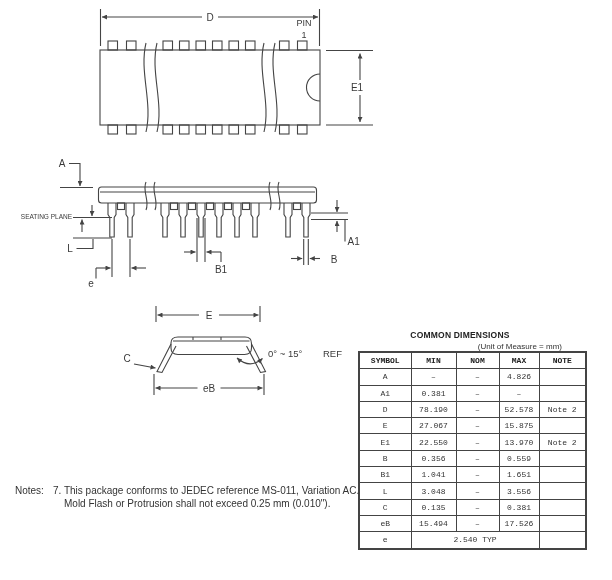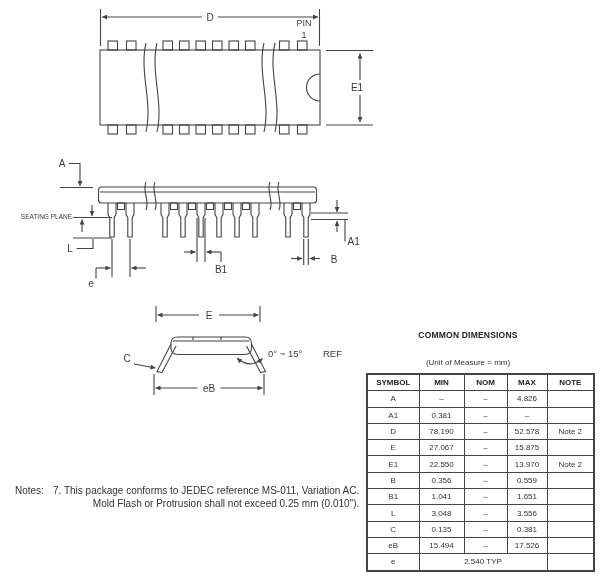--- a/index.html
+++ b/index.html
@@ -6,32 +6,32 @@
   .page{position:relative;width:612px;height:580px;background:#fff;overflow:hidden;
         font-family:"Liberation Sans",sans-serif;color:#333;}
   svg.drawing{position:absolute;left:0;top:0;width:612px;height:580px;}
   svg .ln{stroke:#444;stroke-width:1.1;fill:none;}
   svg text{font-family:"Liberation Sans",sans-serif;fill:#3a3a3a;}
   svg text.dim{font-size:10px;}
   svg text.small{font-size:9px;}
   svg text.tiny{font-size:6.5px;}
   svg text.angle{font-size:9.5px;}
 
-  .table-block{position:absolute;left:366px;top:330px;width:204px;}
+  .table-block{position:absolute;left:358px;top:330px;width:204px;}
   .tbl-title{font-size:8.5px;font-weight:bold;text-align:center;letter-spacing:.2px;color:#222;}
-  .tbl-subtitle{font-size:8px;text-align:center;margin-top:18px;color:#333;}
-  table.dims{border-collapse:collapse;table-layout:fixed;width:227px;margin-top:6px;
-             border:2px solid #444;}
+  .tbl-subtitle{font-size:8px;text-align:right;margin-top:2px;color:#333;}
+  table.dims{border-collapse:collapse;table-layout:fixed;width:227px;
+             border:2px solid #444;font-family:Liberation Mono, monospace;}
   table.dims th,table.dims td{border:1px solid #444;font-size:8px;text-align:center;
              height:15.3px;padding:0;color:#333;overflow:hidden;white-space:nowrap;}
   table.dims th{font-weight:bold;color:#222;}
 
   .notes{position:absolute;left:15px;top:484px;display:flex;font-size:10px;line-height:13px;color:#333;}
   .notes-label{width:38px;flex:none;}
-  .note-cont{padding-left:11px;text-align:right;}
+  .note-cont{padding-left:11px;}
 </style>
 </head>
 <body>
 
 <div class="page">
 
   <svg class="drawing" viewBox="0 0 612 580">
     <defs>
       <marker id="arr" viewBox="0 0 10 10" refX="10" refY="5" markerUnits="userSpaceOnUse" markerWidth="8" markerHeight="5" orient="auto-start-reverse">
         <path d="M0,0 L10,5 L0,10 Z" fill="#444"></path>

